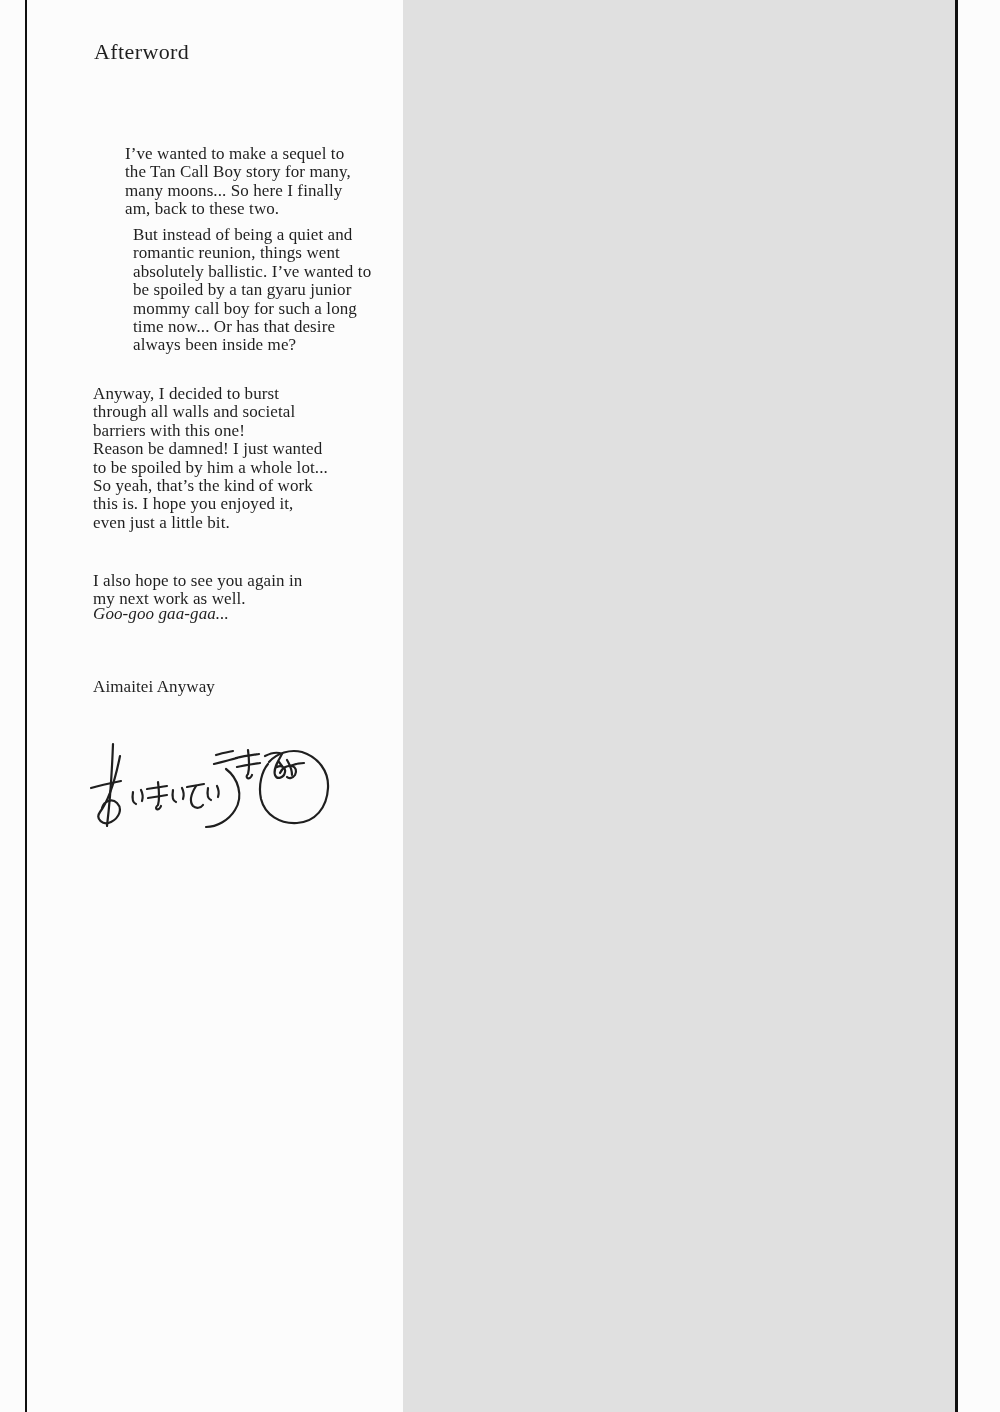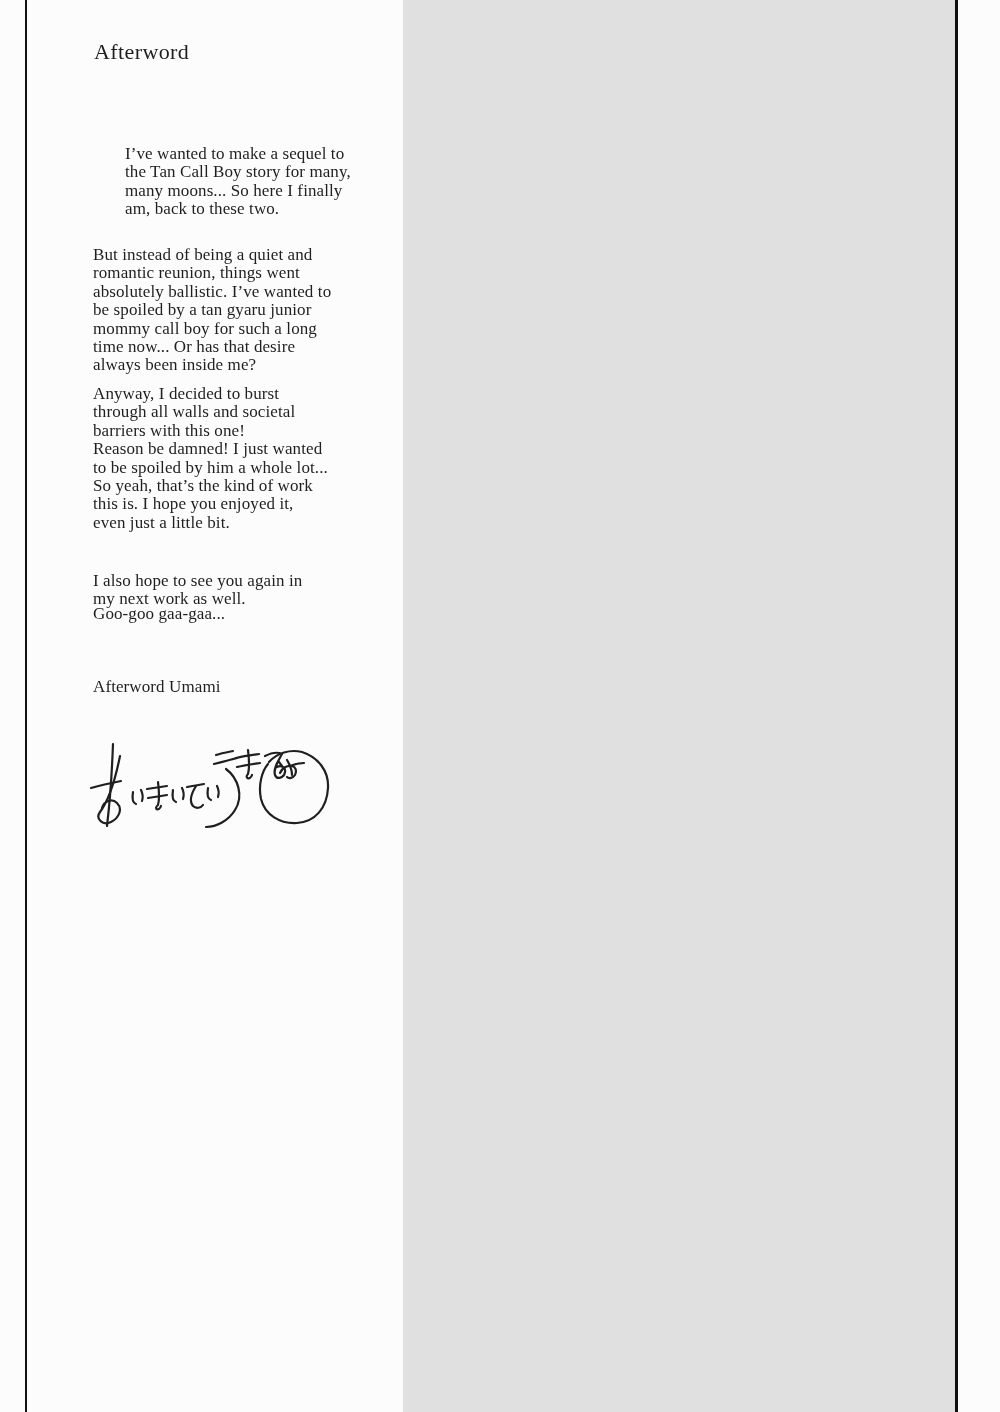--- a/index.html
+++ b/index.html
@@ -31,24 +31,24 @@
   }
   .textblock {
     position: absolute; left: 93px;
     width: 295px; margin: 0;
     font-size: 17px; line-height: 18.4px;
     letter-spacing: 0.1px;
     color: var(--ink, #1f1f1f);
     white-space: pre-line;
   }
   .p1 { top: 145px; margin-left: 32px; }
-  .p2 { top: 246px; }
+  .p2 { top: 226px; margin-left: 40px; }
   .p3 { top: 385px; }
   .p4 { top: 572px; }
-  .p5 { top: 605px; }
+  .p5 { top: 605px; font-style: italic; }
   .author { top: 678px; }
 
   .signature {
     position: absolute; left: 83px; top: 726px;
     width: 252px; height: 112px;
   }
   .signature path {
     fill: none;
     stroke: var(--ink, #1f1f1f);
     stroke-width: 2.2;
@@ -83,21 +83,21 @@
 barriers with this one!
 Reason be damned! I just wanted
 to be spoiled by him a whole lot...
 So yeah, that’s the kind of work
 this is. I hope you enjoyed it,
 even just a little bit.</p>
   <p class="textblock p4">I also hope to see you again in
 my next work as well.</p>
   <p class="textblock p5">Goo-goo gaa-gaa...</p>
 
-  <p class="textblock author">Afterword Umami</p>
+  <p class="textblock author">Aimaitei Anyway</p>
 
   <svg class="signature" viewBox="0 0 252 112" role="img">
 
     <path d="M30,18 C29,45 27,75 24,100"></path>
     <path d="M8,62 C18,59 28,57 38,55"></path>
     <path d="M37,30 C32,55 26,74 17,86 C12,93 20,100 28,96 C36,92 40,83 34,77 C29,72 21,75 19,82"></path>
 
     <path d="M50,66 C49,72 50,77 53,78"></path>
     <path d="M58,64 C60,68 60,72 59,75"></path>
 

